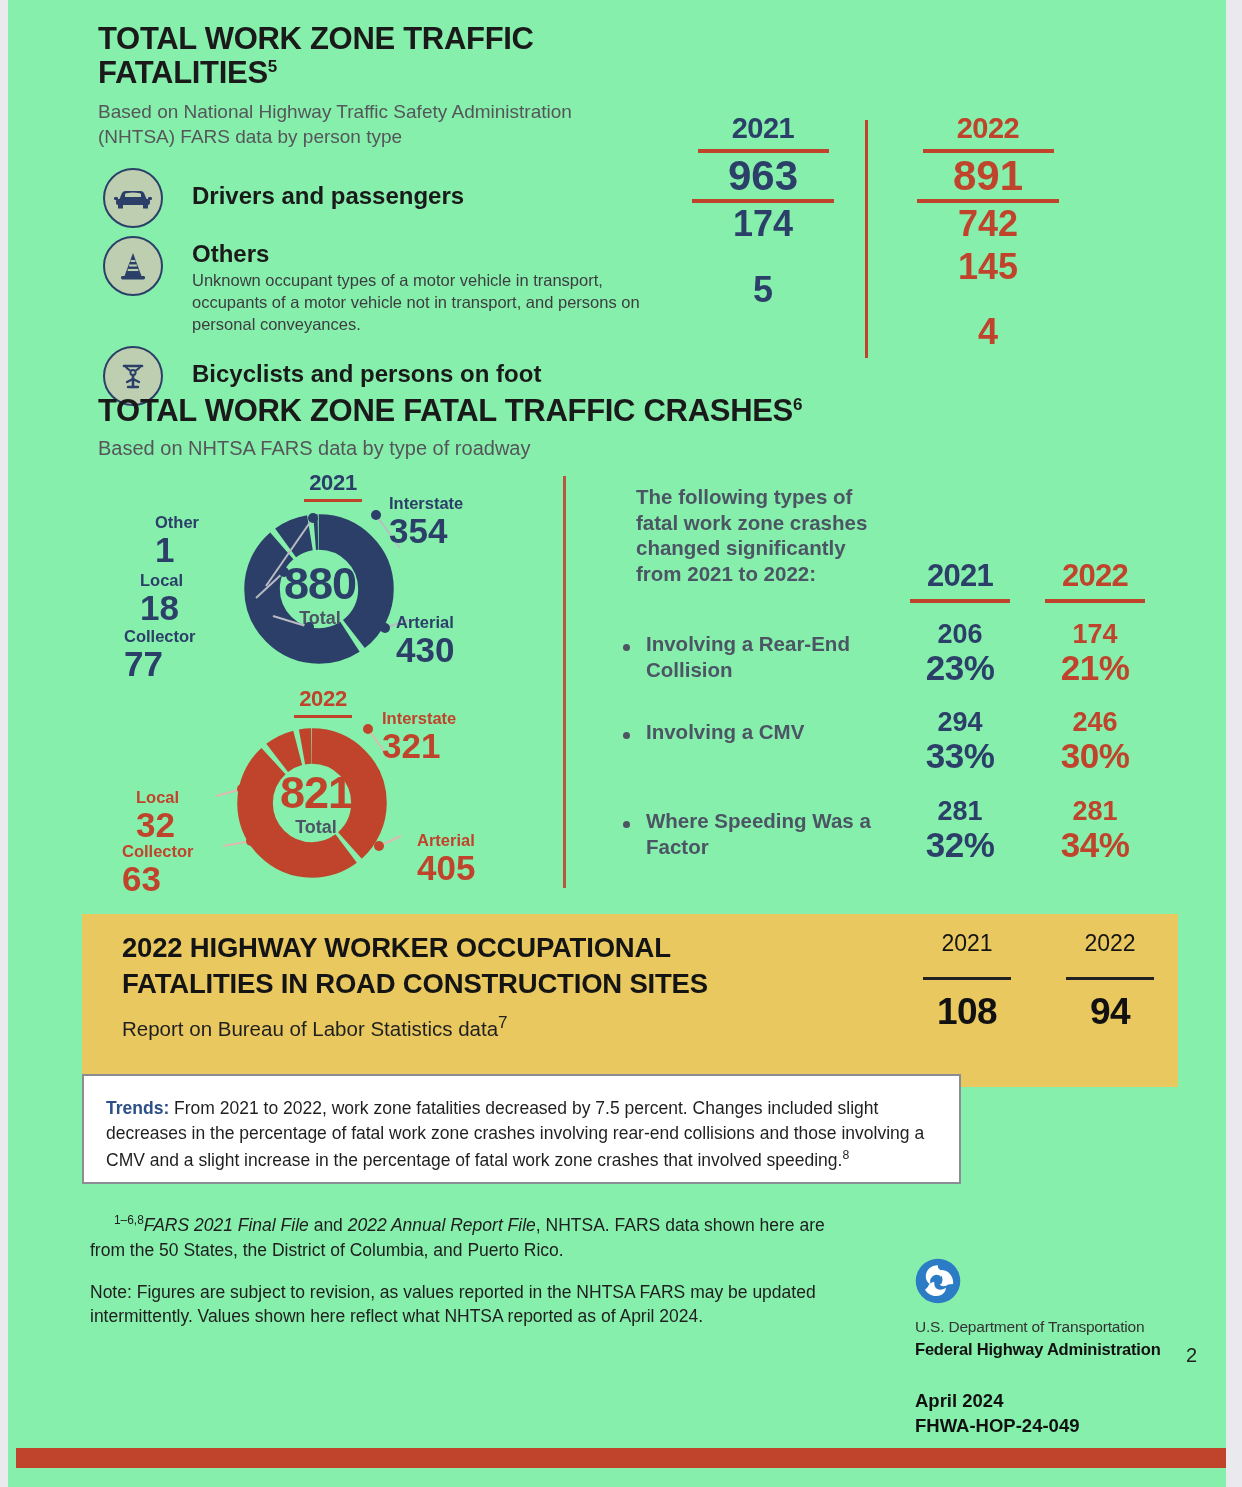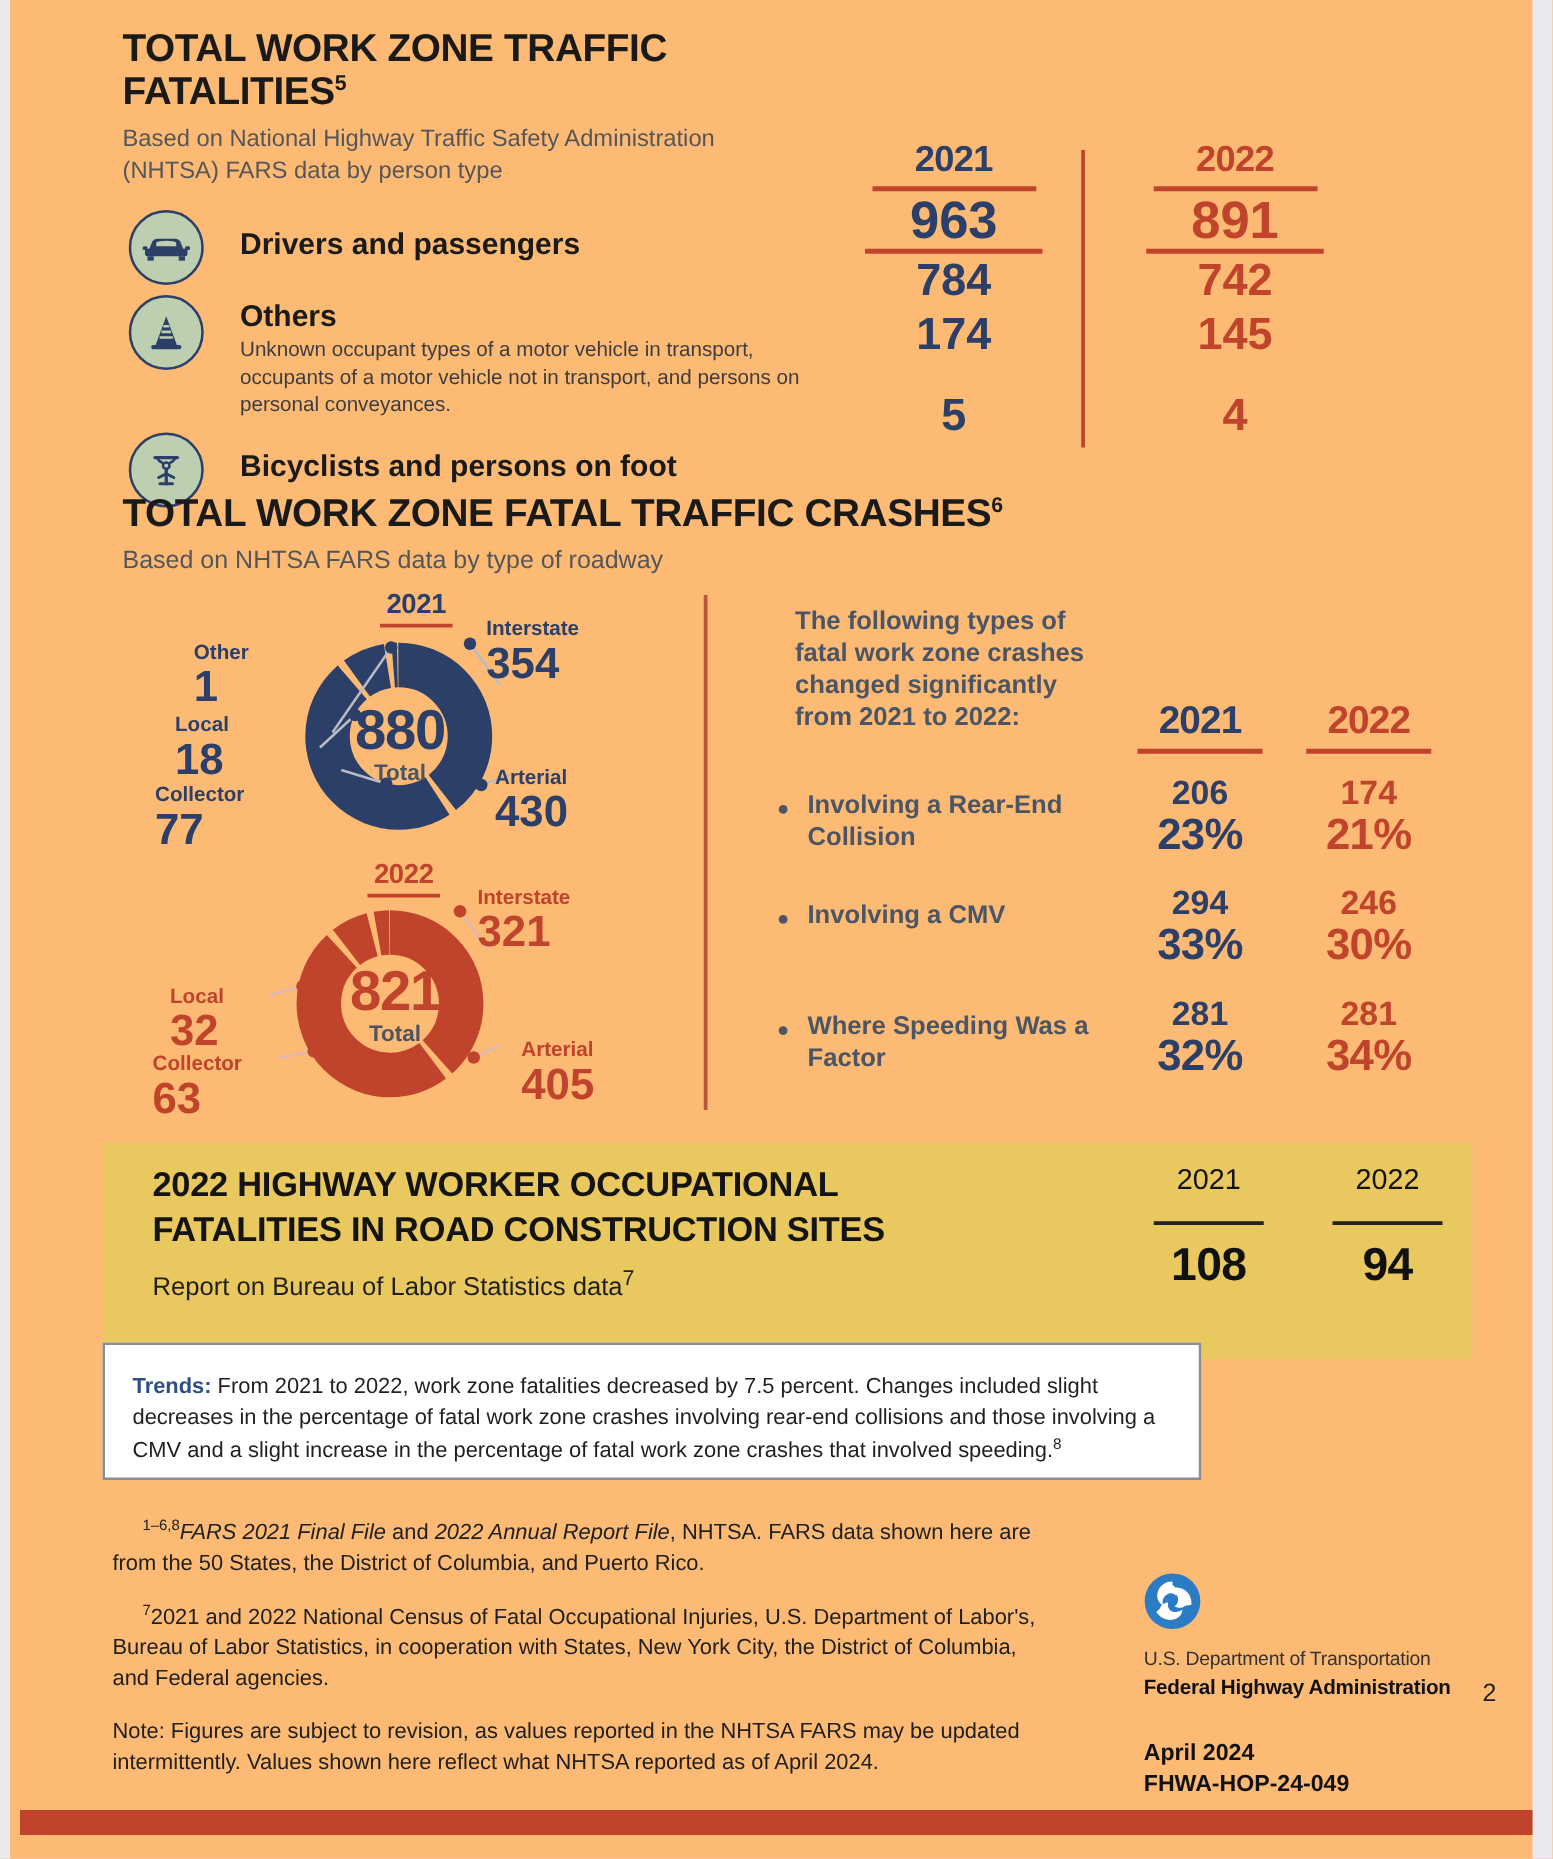--- a/index.html
+++ b/index.html
@@ -12,21 +12,21 @@
     overflow: hidden;
     position: relative;
   }
 
   .page {
     position: absolute;
     left: 8px;
     top: 0;
     width: 1218px;
     height: 1487px;
-    background: #fdba74;
+    background: #86efac;
     overflow: hidden;
   }
 
   
   .sec-title {
     font-size: 31px;
     font-weight: bold;
     color: #1a1a1a;
     letter-spacing: -0.3px;
     line-height: 1.1;
@@ -267,21 +267,20 @@
   </div>
 
   <div id="yeartable">
     <div class="yt-divider"></div>
 
     <div class="yt-col y2021">
       <div class="yt-year navy">2021</div>
       <div class="yt-rule"></div>
       <div class="yt-big navy">963</div>
       <div class="yt-rule2"></div>
-      <div class="yt-v navy">784</div>
       <div class="yt-v navy">174</div>
       <div class="yt-v navy sp">5</div>
     </div>
 
     <div class="yt-col y2022">
       <div class="yt-year red">2022</div>
       <div class="yt-rule"></div>
       <div class="yt-big red">891</div>
       <div class="yt-rule2"></div>
       <div class="yt-v red">742</div>
@@ -485,21 +484,20 @@
     </div>
   </div>
 
   <div id="trends">
     <div class="inner"><span class="lead">Trends:</span><span> From 2021 to 2022, work zone fatalities decreased by 7.5 percent. Changes included slight decreases in the percentage of fatal work zone crashes involving rear-end collisions and those involving a CMV and a slight increase in the percentage of fatal work zone crashes that involved speeding.</span><sup>8</sup></div>
   </div>
 
   <div id="footnotes">
     <div class="fn"><sup>1–6,8</sup><i>FARS 2021 Final File</i><span> and </span><i>2022 Annual Report File</i><span>, NHTSA. FARS data shown here are from the 50 States, the District of Columbia, and Puerto Rico.</span></div>
 
-    <div class="fn"><sup>7</sup><span>2021 and 2022 National Census of Fatal Occupational Injuries, U.S. Department of Labor's, Bureau of Labor Statistics, in cooperation with States, New York City, the District of Columbia, and Federal agencies.</span></div>
 
     <div class="fn">Note: Figures are subject to revision, as values reported in the NHTSA FARS may be updated intermittently. Values shown here reflect what NHTSA reported as of April 2024.</div>
   </div>
 
   <div id="dot">
     <svg class="logo" viewBox="0 0 64 64">
       <circle cx="32" cy="32" r="31" fill="#2b7cc4"></circle>
       <path d="M32 10 C22 10 15 17 15 26 C15 31 18 35 22 37 C20 33 21 28 25 25 C29 22 34 23 36 26 C38 22 36 16 32 14 Z" fill="#ffffff"></path>
       <path d="M14 44 C19 52 29 55 37 51 C41 49 43 45 43 41 C40 44 35 45 31 43 C27 41 26 36 28 33 C24 33 19 36 18 40 Z" fill="#ffffff"></path>
       <path d="M53 36 C54 27 48 18 39 17 C35 16 31 18 29 21 C33 21 37 24 38 28 C39 32 37 36 34 37 C37 40 43 40 46 37 Z" fill="#ffffff"></path>

